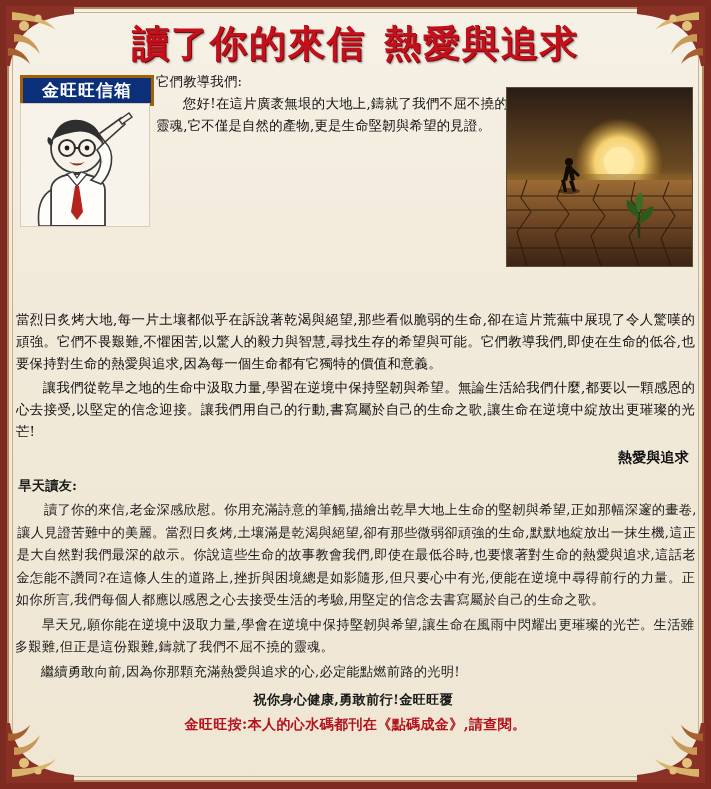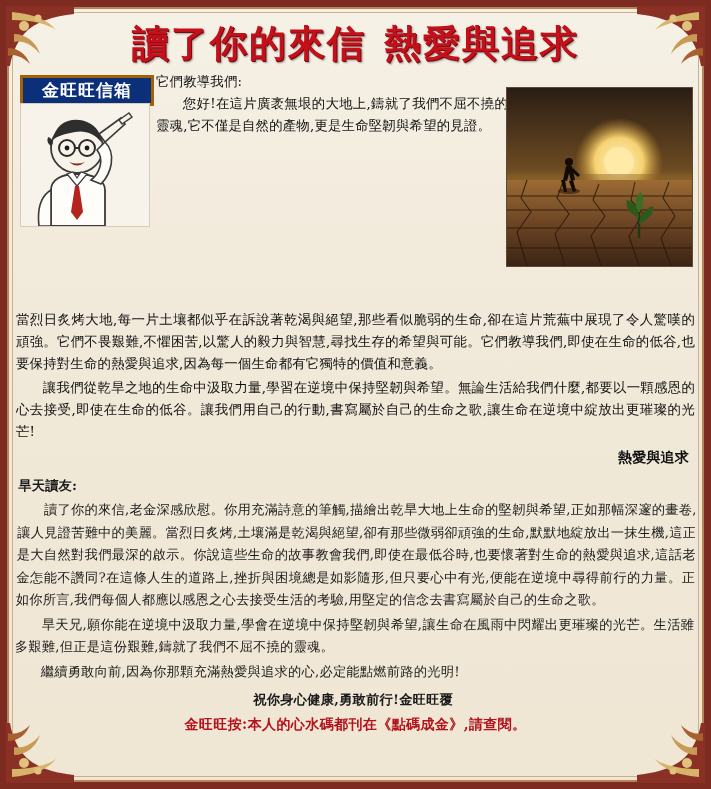--- a/index.html
+++ b/index.html
@@ -348,21 +348,21 @@
           </g>
           <path d="M132 130 C122 126 118 118 120 112 C128 114 132 122 132 130 Z" fill="#2d5a1c"></path>
           <path d="M132 136 C142 132 148 124 146 118 C137 121 132 128 132 136 Z" fill="#2d5a1c"></path>
           <path d="M132 124 C126 116 128 108 134 104 C138 111 136 120 132 124 Z" fill="#3a6e24"></path>
         </svg>
       </div>
     </div>
 
     <div class="article">
       <p>當烈日炙烤大地,每一片土壤都似乎在訴說著乾渴與絕望,那些看似脆弱的生命,卻在這片荒蕪中展現了令人驚嘆的頑強。它們不畏艱難,不懼困苦,以驚人的毅力與智慧,尋找生存的希望與可能。它們教導我們,即使在生命的低谷,也要保持對生命的熱愛與追求,因為每一個生命都有它獨特的價值和意義。</p>
-      <p class="indent">讓我們從乾旱之地的生命中汲取力量,學習在逆境中保持堅韌與希望。無論生活給我們什麼,都要以一顆感恩的心去接受,即使在生命的低谷。讓我們用自己的行動,書寫屬於自己的生命之歌,讓生命在逆境中綻放出更璀璨的光芒!</p>
+      <p class="indent">讓我們從乾旱之地的生命中汲取力量,學習在逆境中保持堅韌與希望。無論生活給我們什麼,都要以一顆感恩的心去接受,以堅定的信念迎接。讓我們用自己的行動,書寫屬於自己的生命之歌,讓生命在逆境中綻放出更璀璨的光芒!</p>
       <div class="sign-right">熱愛與追求</div>
     </div>
 
     <div class="reply">
       <p class="salutation">旱天讀友:</p>
       <p class="indent">讀了你的來信,老金深感欣慰。你用充滿詩意的筆觸,描繪出乾旱大地上生命的堅韌與希望,正如那幅深邃的畫卷,讓人見證苦難中的美麗。當烈日炙烤,土壤滿是乾渴與絕望,卻有那些微弱卻頑強的生命,默默地綻放出一抹生機,這正是大自然對我們最深的啟示。你說這些生命的故事教會我們,即使在最低谷時,也要懷著對生命的熱愛與追求,這話老金怎能不讚同?在這條人生的道路上,挫折與困境總是如影隨形,但只要心中有光,便能在逆境中尋得前行的力量。正如你所言,我們每個人都應以感恩之心去接受生活的考驗,用堅定的信念去書寫屬於自己的生命之歌。</p>
       <p class="indent">旱天兄,願你能在逆境中汲取力量,學會在逆境中保持堅韌與希望,讓生命在風雨中閃耀出更璀璨的光芒。生活雖多艱難,但正是這份艱難,鑄就了我們不屈不撓的靈魂。</p>
       <p class="indent">繼續勇敢向前,因為你那顆充滿熱愛與追求的心,必定能點燃前路的光明!</p>
       <p class="closing">祝你身心健康,勇敢前行!金旺旺覆</p>
     </div>

